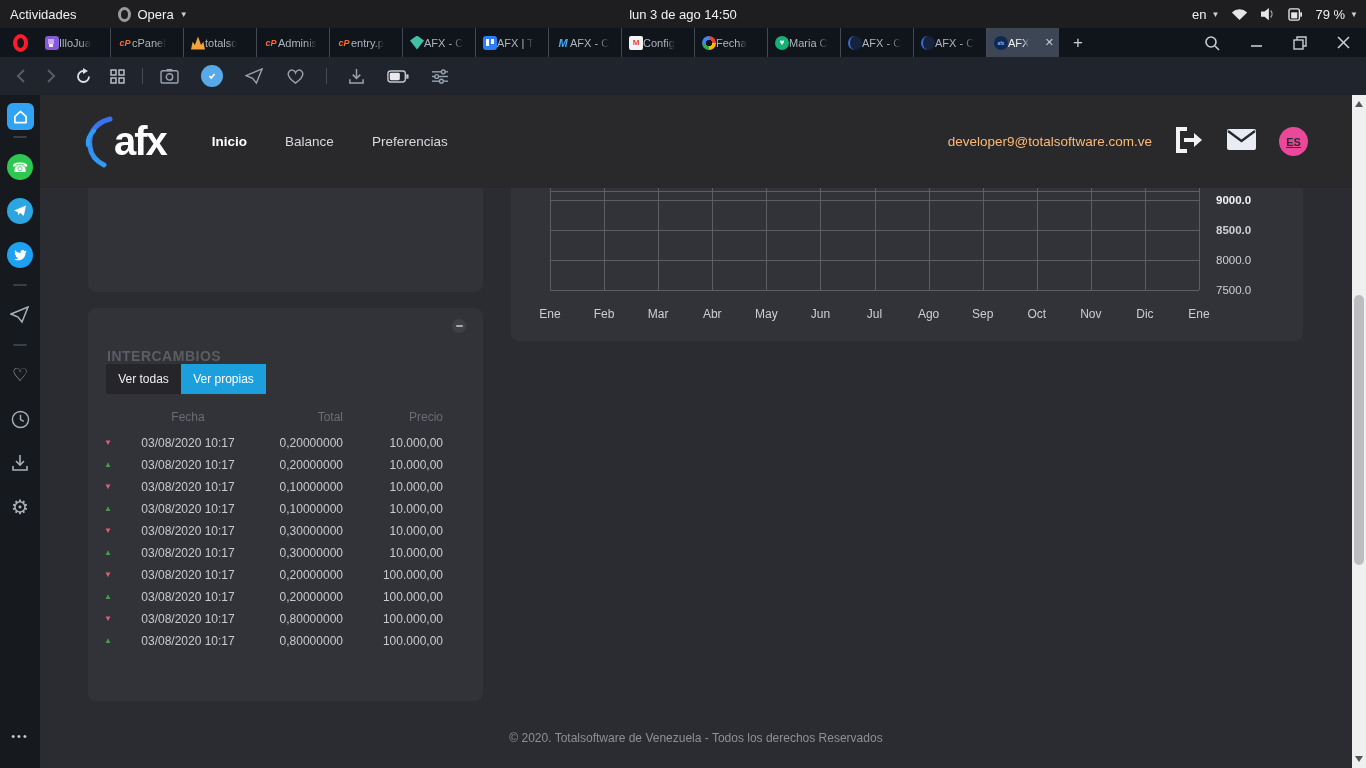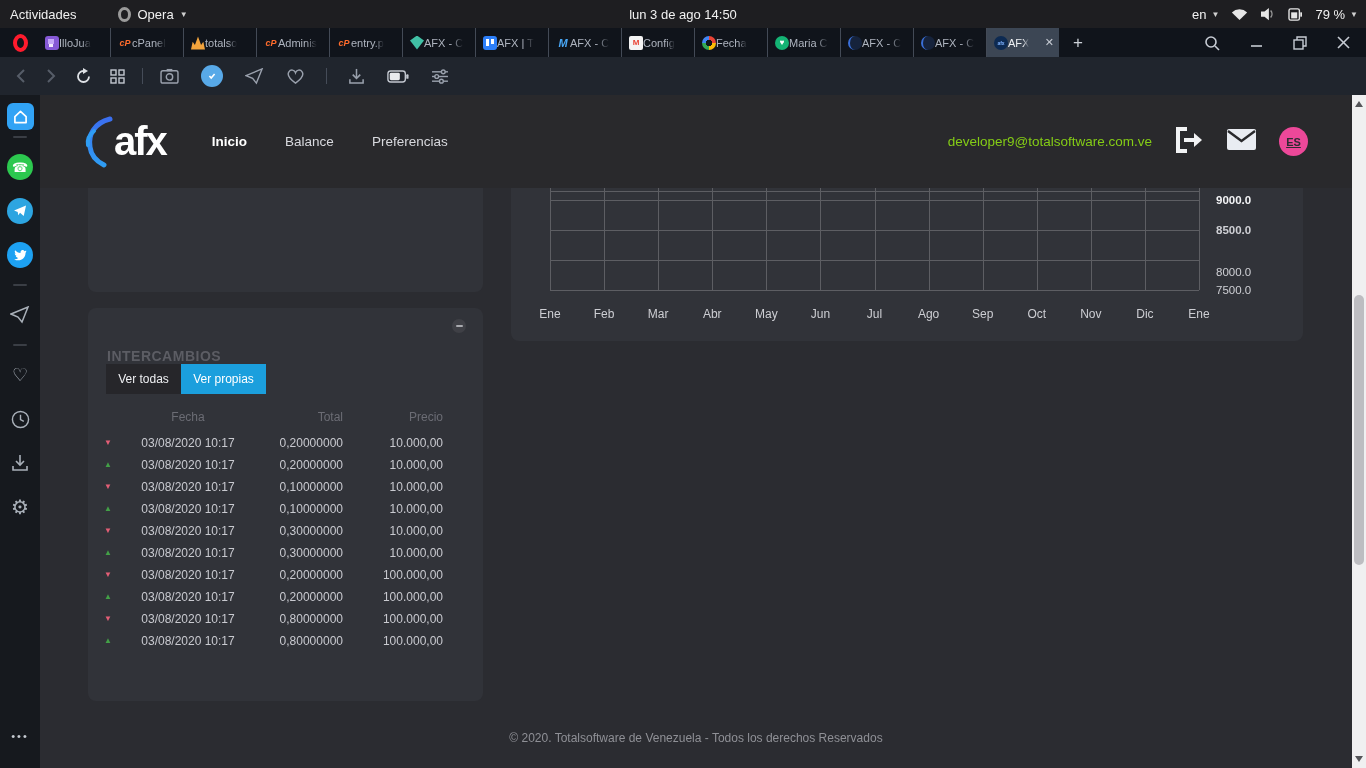--- a/index.html
+++ b/index.html
@@ -79,21 +79,21 @@
   
   #viewport { position:absolute; left:40px; top:95px; width:1312px; height:673px; background:#2b2c31; overflow:hidden; }
   #page-header { position:absolute; left:0; top:0; width:1312px; height:93px; background:#29292c; z-index:10;
     display:flex; align-items:center; }
   #logo { display:flex; align-items:center; margin-left:40px; cursor:pointer; }
   #logo-text { color:#fff; font-size:40px; font-weight:bold; letter-spacing:-2px; margin-left:-6px; }
   #main-nav { display:flex; gap:26px; margin-left:40px; font-size:13.5px; }
   .nav-link { color:#d8d9de; cursor:pointer; padding:6px 6px; }
   .nav-link.active { color:#ffffff; font-weight:bold; }
   #header-right { margin-left:auto; display:flex; align-items:center; gap:22px; padding-right:44px; }
-  #user-email { color:#84cc16; font-size:13.5px; }
+  #user-email { color:#fdba74; font-size:13.5px; }
   #avatar { width:29px; height:29px; border-radius:50%; background:#ec4899; color:#2b2c31;
     font-size:11px; font-weight:bold; display:flex; align-items:center; justify-content:center; cursor:pointer;text-decoration:underline; }
 
   .panel { position:absolute; background:#313339; border-radius:8px; }
   #panel-empty { left:48px; top:40px; width:395px; height:157px; }
   #panel-chart { left:471px; top:30px; width:792px; height:216px; }
   #panel-intercambios { left:48px; top:213px; width:395px; height:393px; }
 
   
   .gl { position:absolute; background:#5d5e63; }
@@ -439,21 +439,21 @@
         <div class="xtick" style="left: 611.917px;">Dic</div>
         <div class="gl" style="left: 688px; top: 60px; width: 1px; height: 105px;"></div>
         <div class="xtick" style="left: 666px;">Ene</div>
         <div class="gl" style="left: 39px; top: 66px; width: 649px; height: 1px;"></div>
         <div class="gl" style="left: 39px; top: 75px; width: 649px; height: 1px;"></div>
         <div class="gl" style="left: 39px; top: 105px; width: 649px; height: 1px;"></div>
         <div class="gl" style="left: 39px; top: 135px; width: 649px; height: 1px;"></div>
         <div class="gl" style="left: 39px; top: 165px; width: 649px; height: 1px;"></div>
         <div class="ytick bold" style="top: 69px;">9000.0</div>
         <div class="ytick" style="top: 99px; font-weight: bold;">8500.0</div>
-        <div class="ytick" style="top: 129px; margin-top: 12px;">8000.0</div>
+        <div class="ytick" style="top: 129px;">8000.0</div>
         <div class="ytick" style="top: 159px;">7500.0</div>
       </div>
   </div>
 
   <div class="panel" id="panel-intercambios">
     <div id="ic-collapse">
         <span></span>
       </div>
     <div id="ic-title">INTERCAMBIOS</div>
     <div class="ic-btn" id="btn-ver-todas">Ver todas</div>

